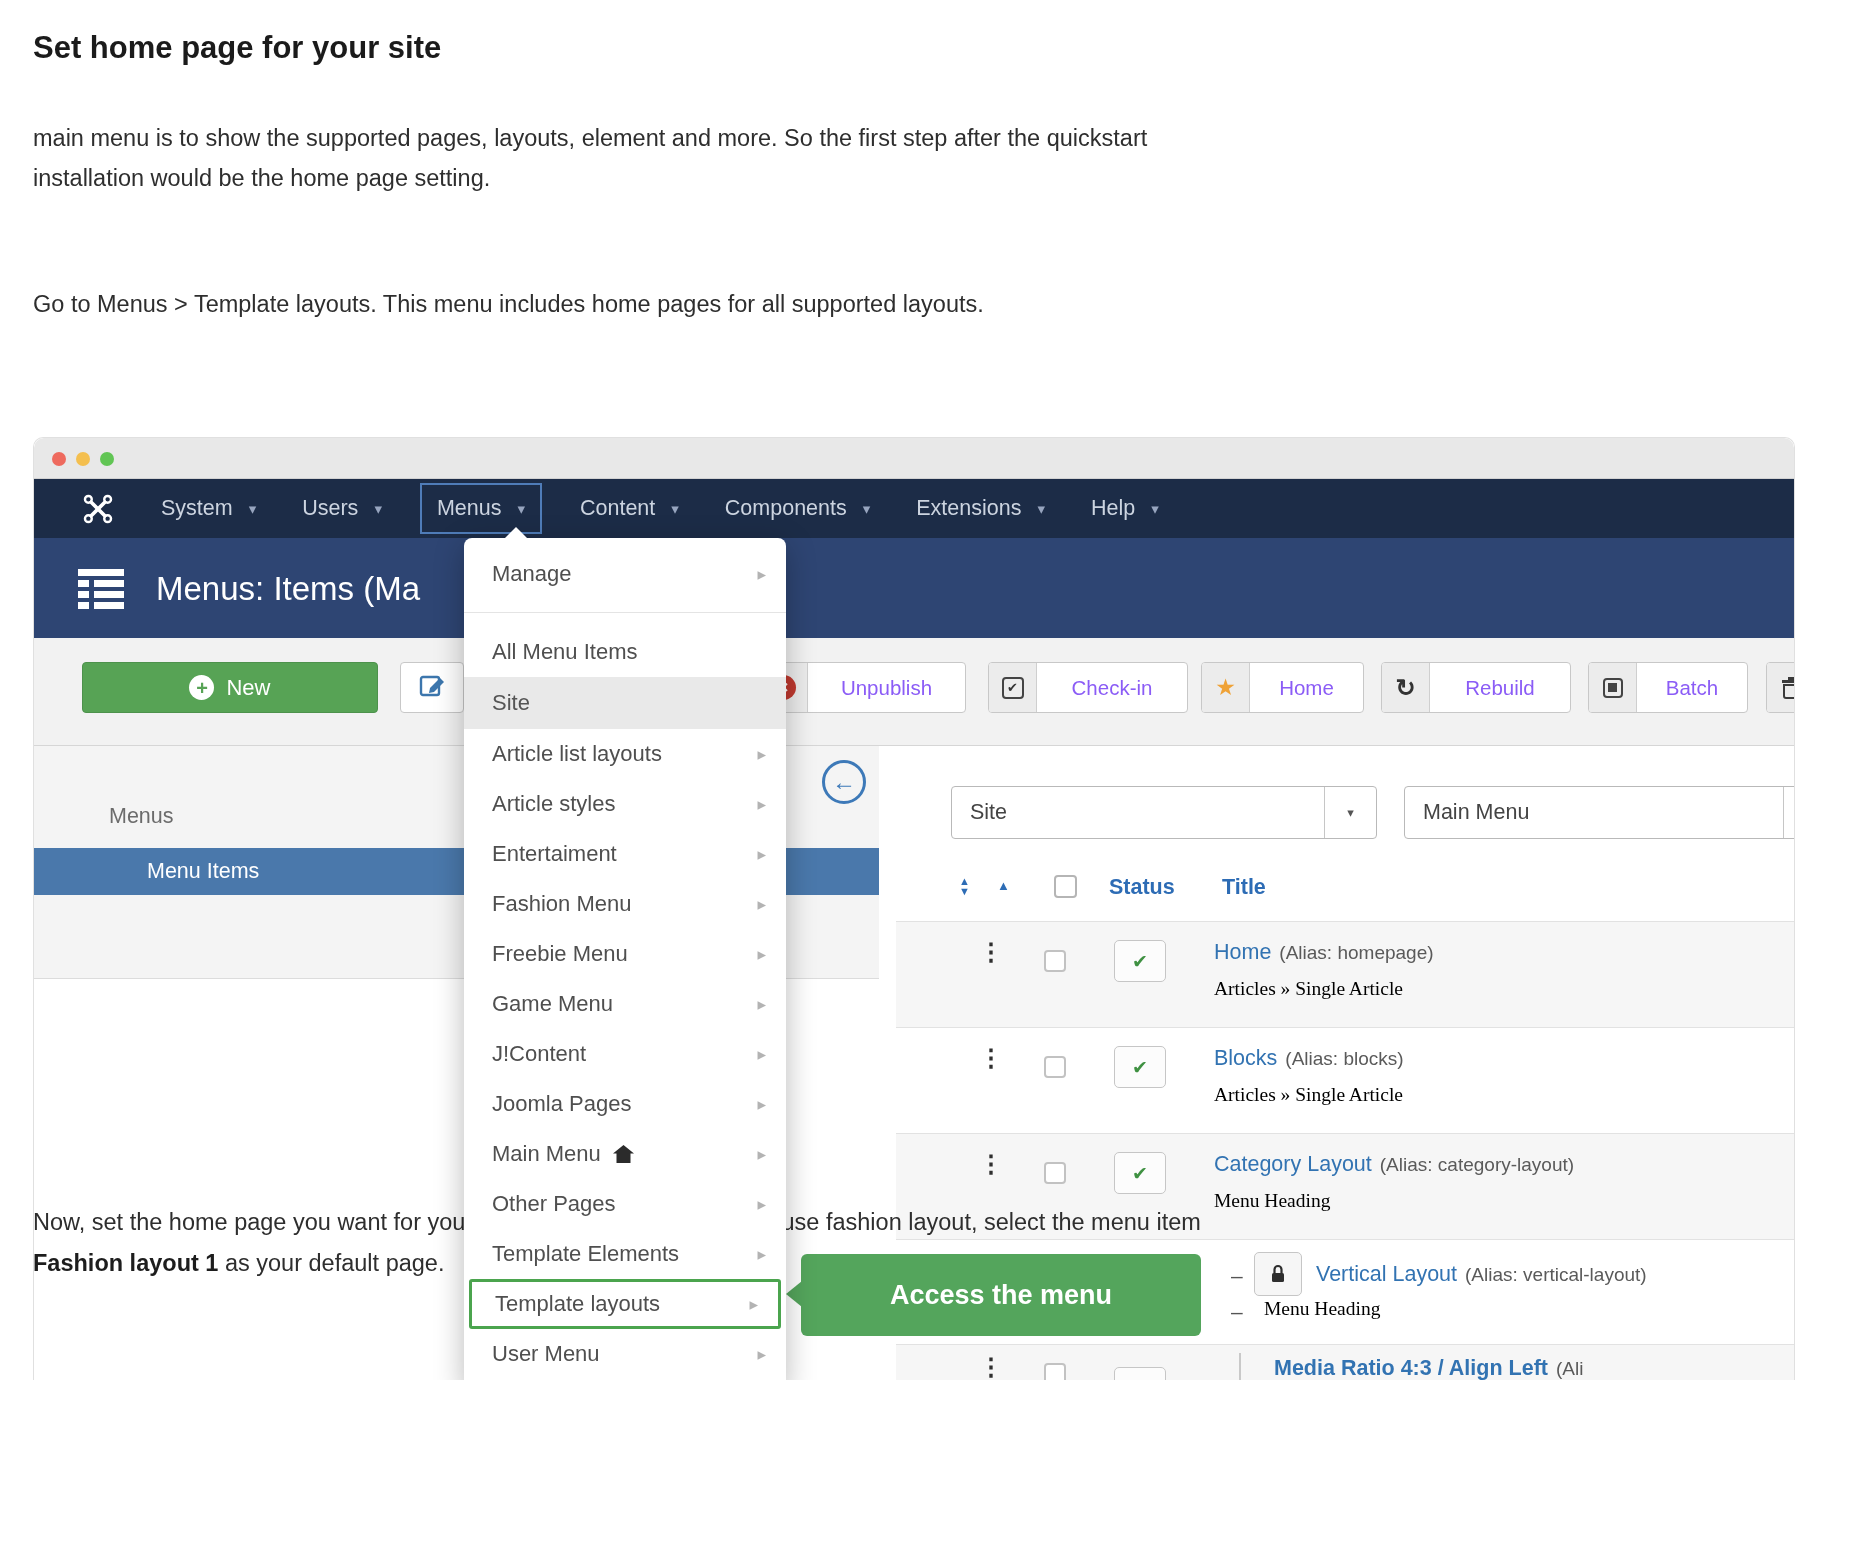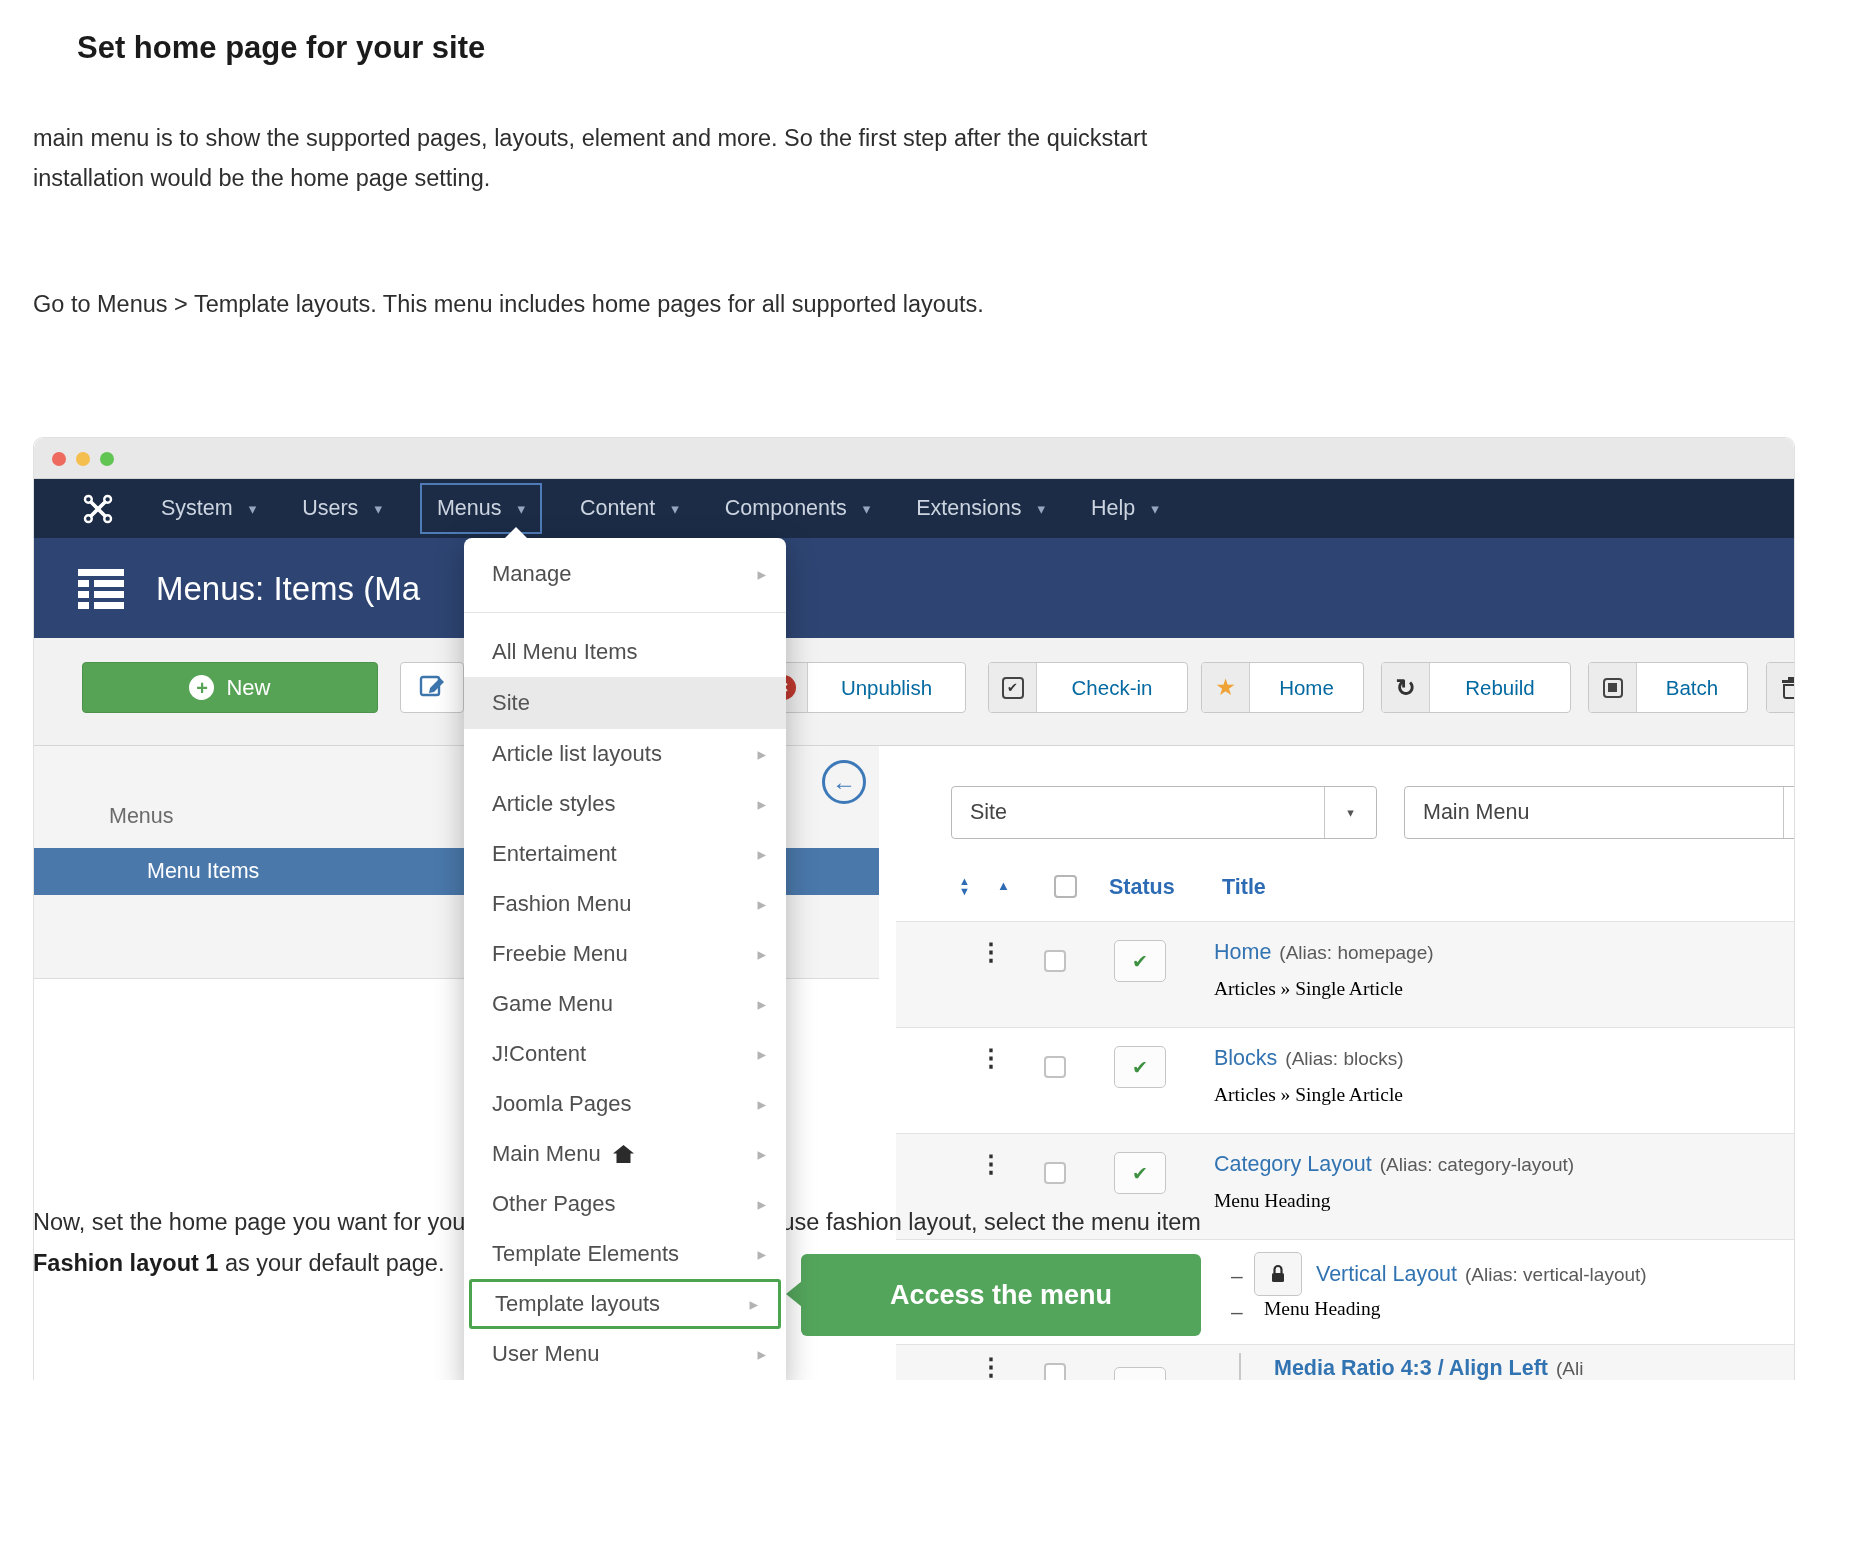--- a/index.html
+++ b/index.html
@@ -1,20 +1,20 @@
 <!DOCTYPE html>
 <html><head>
 <meta charset="utf-8">
 <style>
   * { margin:0; padding:0; box-sizing:border-box; }
   html,body { width:1864px; height:1566px; background:#fff; font-family:"Liberation Sans", sans-serif; overflow:hidden; position:relative; }
 
   .page { position:absolute; left:33px; top:0; width:1800px; }
 
-  h1.title { position:absolute; left:0; top:30px; font-size:31px; font-weight:bold; color:#1b1b1b;margin-left:44px; }
+  h1.title { position:absolute; left:0; top:30px; font-size:31px; font-weight:bold; color:#1b1b1b; }
   .para { position:absolute; font-size:23.5px; color:#2e2e2e; line-height:40px; }
   .intro { left:0; top:118px; }
   .step  { left:0; top:284px; }
   .outro { left:0; top:1202px; line-height:41px; }
   .outro strong { color:#1d1d1d; }
 
   
   .window { position:absolute; left:0; top:437px; width:1762px; height:943px; background:#fff;
             border:1px solid #e0e0e0; border-bottom:none; border-radius:10px 10px 0 0; overflow:hidden; }
 
@@ -28,21 +28,21 @@
   .nav-item .caret { color:#97a5bf; font-size:15px; }
   .nav-item.boxed { border:2px solid #4f7cb8; padding:11px 15px; margin-left:38px; margin-right:-8px; }
 
   .pageheader { position:absolute; top:100px; left:0; right:0; height:100px; background:#2e4573; }
   .ph-icon { position:absolute; left:44px; top:31px; }
   .ph-title { position:absolute; left:122px; top:32px; color:#fff; font-size:33px; }
 
   .toolbar { position:absolute; top:200px; left:0; right:0; height:108px; background:#f2f2f2; border-bottom:1px solid #d6d6d6; }
   .btn { position:absolute; top:24px; height:51px; display:flex; border:1px solid #c8c8c8; border-radius:4px; background:#fff; overflow:hidden; }
   .iconseg { width:48px; background:#ececec; border-right:1px solid #cfcfcf; display:flex; align-items:center; justify-content:center; flex:none; }
-  .labelseg { flex:1; display:flex; align-items:center; justify-content:center; padding:0 14px; font-size:20.5px; color:#0369a1; white-space:nowrap; }
+  .labelseg { flex:1; display:flex; align-items:center; justify-content:center; padding:0 14px; font-size:20.5px; color:#8b5cf6; white-space:nowrap; }
   .btn-new { left:48px; width:296px; background:#57a355; border-color:#4d924c; align-items:center; justify-content:center; gap:12px; color:#fff; font-size:22px; }
   .plus-circle { width:25px; height:25px; background:#fff; border-radius:50%; color:#57a355; font-size:20px; font-weight:bold; display:flex; align-items:center; justify-content:center; line-height:1; }
   .btn-edit { left:366px; width:64px; align-items:center; justify-content:center; }
   .btn-unpublish{ left:725px; width:207px; } .btn-checkin{ left:954px; width:200px; }
   .btn-home{ left:1167px; width:163px; } .btn-rebuild{ left:1347px; width:190px; }
   .btn-batch{ left:1554px; width:160px; } .btn-trash{ left:1732px; width:80px; }
   .icon-cross { width:25px; height:25px; border-radius:50%; background:#c0392f; color:#fff; font-size:13px; font-weight:bold; display:flex; align-items:center; justify-content:center; }
   .icon-checkbox { width:22px; height:22px; border:2px solid #444; border-radius:4px; color:#333; font-size:13px; display:flex; align-items:center; justify-content:center; }
   .icon-star { color:#efa236; font-size:23px; }
   .icon-rotate { color:#333; font-size:24px; font-weight:bold; }

